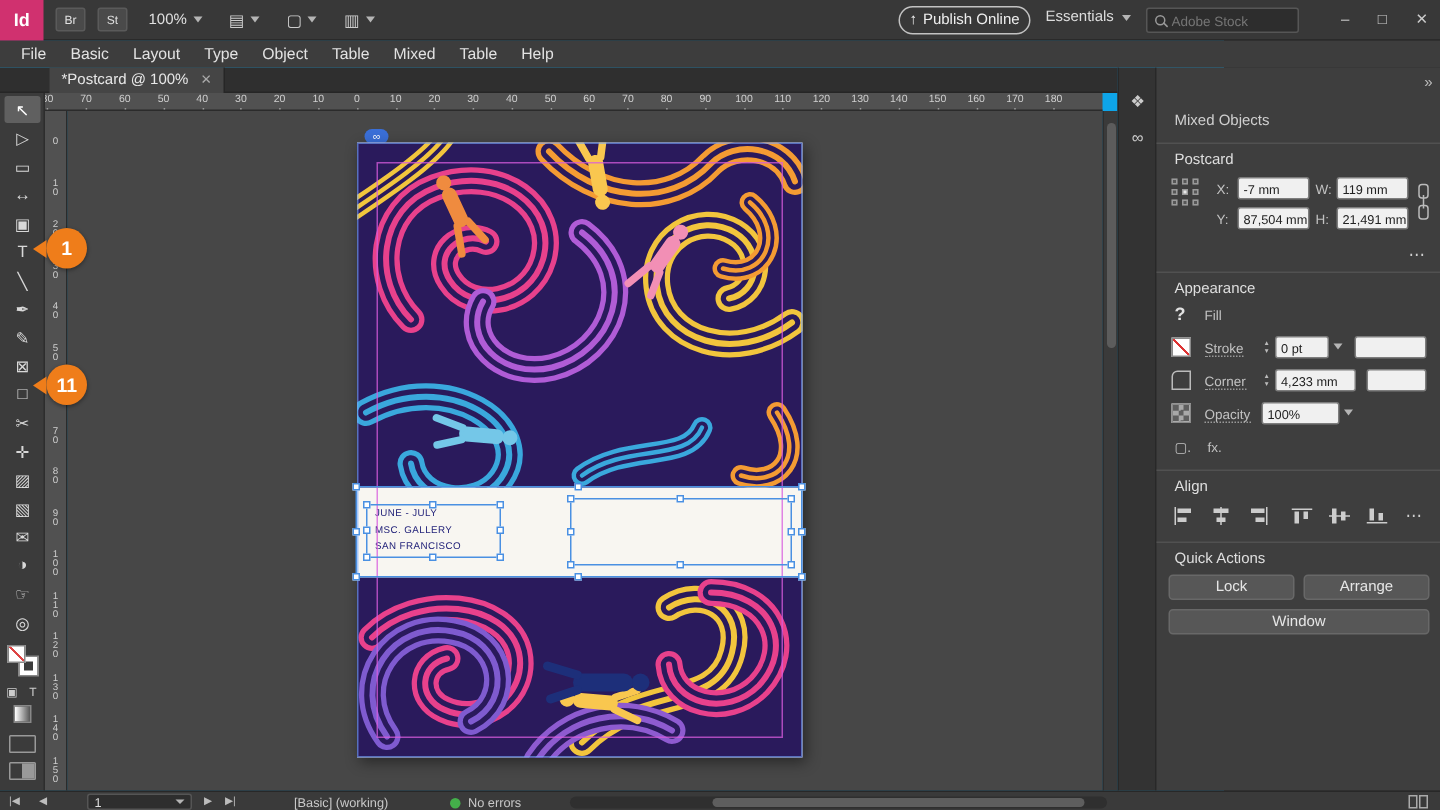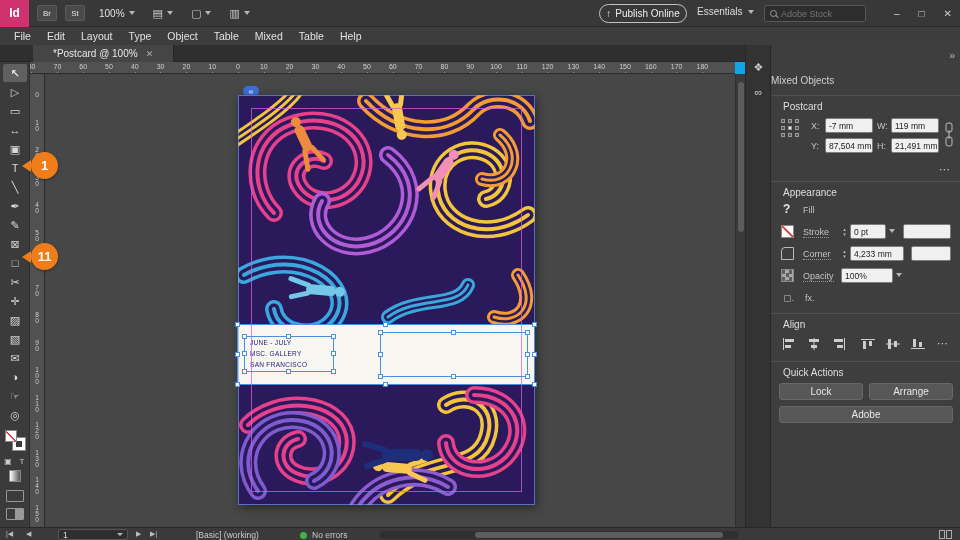--- a/index.html
+++ b/index.html
@@ -26,21 +26,21 @@
   .mag::after{content:"";position:absolute;width:4px;height:1px;background:#999;transform:rotate(45deg);right:-3px;bottom:-1px}
   .stock-input{background:transparent;border:none;outline:none;color:#b5b5b5;font-size:9px;width:74px;font-family:inherit}
   #wincontrols{position:absolute;right:8px;top:0;height:27px;display:flex;align-items:center;gap:19px;font-size:10px;color:#ccc}
 
   
   #menubar{position:absolute;top:27px;left:0;width:960px;height:18px;background:#3d3d3d;
     display:flex;align-items:center;padding-left:6px;z-index:19}
   .menu-item{padding:0 8px;font-size:10.5px;color:#e2e2e2}
   #tabrow{position:absolute;top:45px;left:0;width:745px;height:17px;background:#2f2f2f;border-bottom:1px solid #262626}
   .doc-tab{position:absolute;left:33px;top:0;height:17px;background:#454545;display:flex;
-    align-items:center;padding:0 20px;gap:8px;font-size:10px;color:#e8e8e8;border-right:1px solid #262626}
+    align-items:center;padding:0 8px;gap:8px;font-size:10px;color:#e8e8e8;border-right:1px solid #262626}
   .tab-close{color:#aaa;font-size:9px}
 
   
   #toolbar{position:absolute;left:0;top:62px;width:30px;height:465px;background:#3b3b3b;border-right:1px solid #2d2d2d;z-index:5}
   .tool{position:absolute;left:3px;width:24px;height:18px;display:flex;align-items:center;
     justify-content:center;font-size:11px;color:#d8d8d8;border-radius:2px}
   .tool.active{background:#606060;color:#fff}
   .swatchpair{position:absolute;left:5px;top:368px;width:20px;height:20px}
   .fillsw{position:absolute;left:0;top:0;width:12px;height:12px;background:#fff;border:1px solid #888;
     background-image:linear-gradient(45deg,transparent 45%,#d44 45%,#d44 55%,transparent 55%)}
@@ -181,21 +181,21 @@
     </div>
     <div id="wincontrols">
       <span>–</span>
       <span>□</span>
       <span>✕</span>
     </div>
   </div>
 
   <div id="menubar">
       <div class="menu-item">File</div>
-      <div class="menu-item">Edit</div>
+      <div class="menu-item">Basic</div>
       <div class="menu-item">Layout</div>
       <div class="menu-item">Type</div>
       <div class="menu-item">Object</div>
       <div class="menu-item">Table</div>
       <div class="menu-item">Mixed</div>
       <div class="menu-item">Table</div>
       <div class="menu-item">Help</div>
     </div>
 
   <div id="tabrow">
@@ -458,21 +458,21 @@
 
   <div id="dock">
     <div class="dock-icon" style="top:14px">❖</div>
     <div class="dock-icon" style="top:38px">∞</div>
   </div>
 
   <div id="props">
     <div class="collapse">»</div>
 
     <div class="pbody">
-      <div class="pb" style="left:0;top:6px;color:#cfcfcf">Mixed Objects</div>
+      <div class="pb" style="left:12px;top:6px;color:#cfcfcf">Mixed Objects</div>
       <div class="divider" style="top:26px"></div>
 
       <div class="pb sec-title" style="left:12px;top:32px">Postcard</div>
       <div class="refgrid">
         <span class="refdot"></span>
           <span class="refdot"></span>
           <span class="refdot"></span>
         <span class="refdot"></span>
           <span class="refdot c"></span>
           <span class="refdot"></span>
@@ -574,21 +574,21 @@
             <rect x="2" y="1" width="3" height="8" fill="#ccc"></rect>
             <rect x="8" y="4" width="3" height="5" fill="#ccc"></rect>
           </svg>
         </div>
       <div class="more" style="left:166px;top:268px">⋯</div>
       <div class="divider" style="top:292px"></div>
 
       <div class="pb sec-title" style="left:12px;top:298px">Quick Actions</div>
       <div class="btn" style="left:8px;top:314px;width:84px">Lock</div>
       <div class="btn" style="left:98px;top:314px;width:84px">Arrange</div>
-      <div class="btn" style="left:8px;top:337px;width:174px">Adobe</div>
+      <div class="btn" style="left:8px;top:337px;width:174px">Window</div>
     </div>
   </div>
 
   <div id="statusbar">
     <span class="sb navg" style="left:6px">|◀</span>
     <span class="sb navg" style="left:26px">◀</span>
     <div id="page-field">
       <span>1</span>
       <span class="caret"></span>
     </div>

